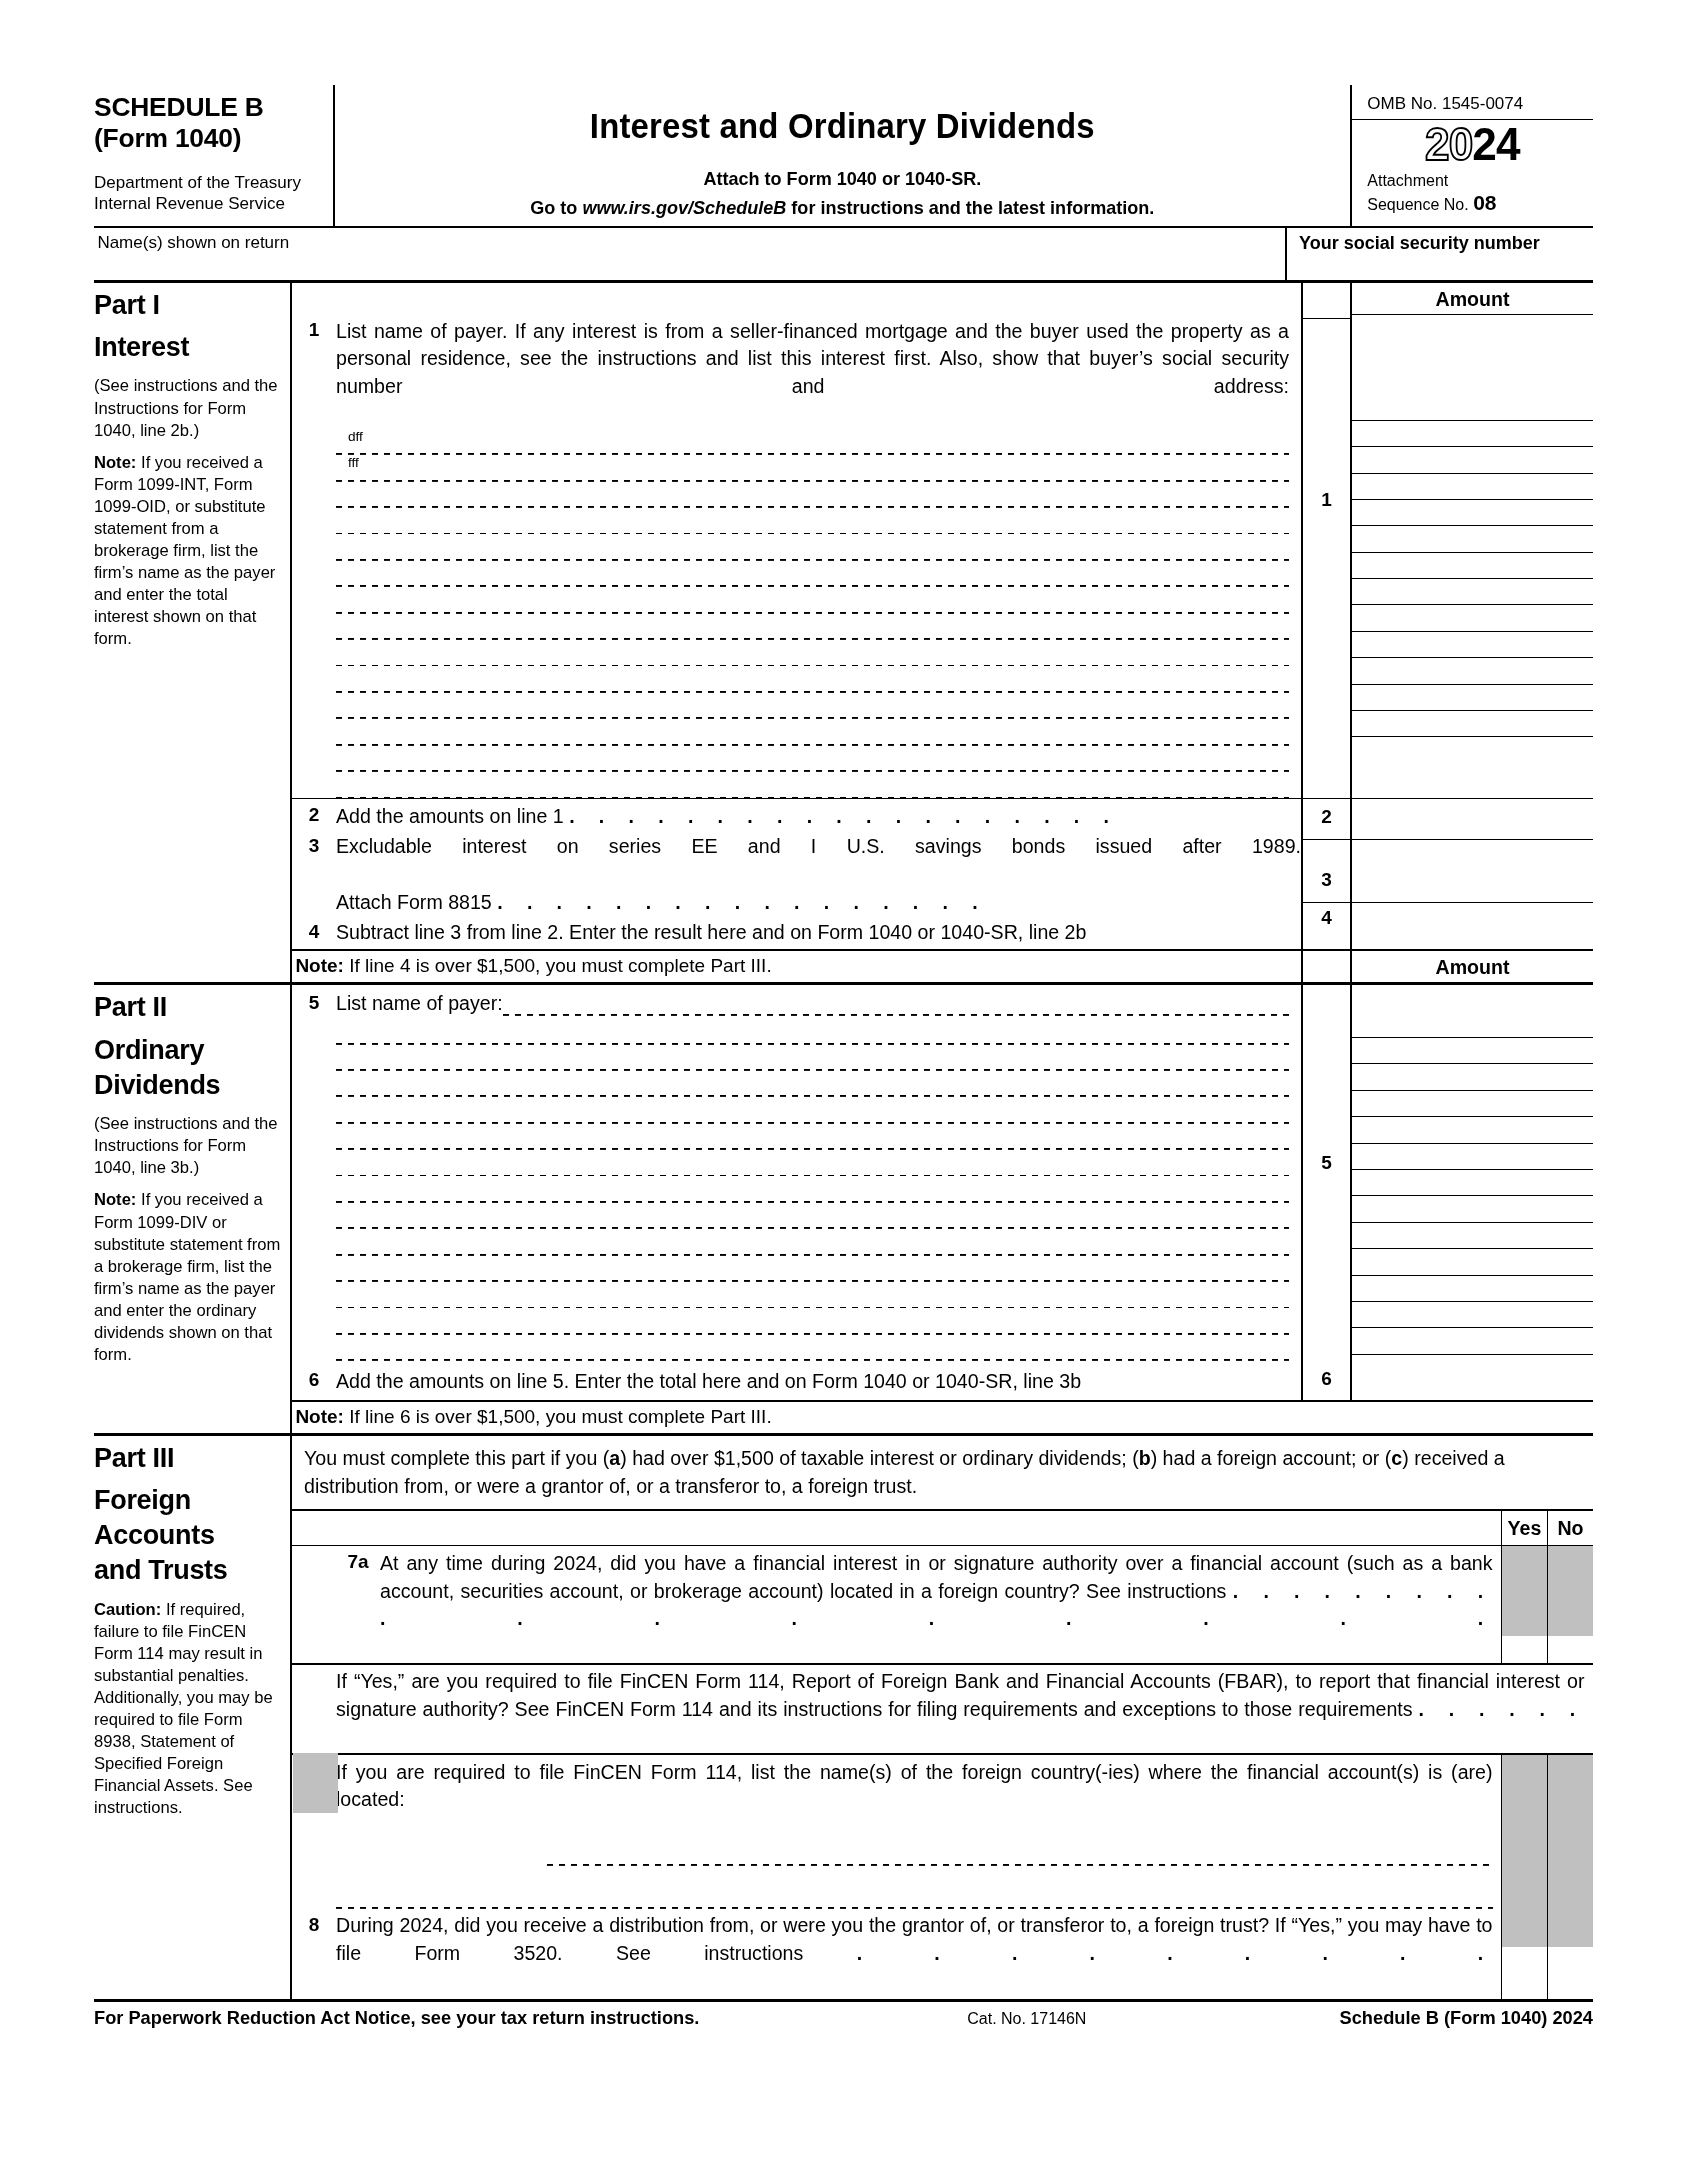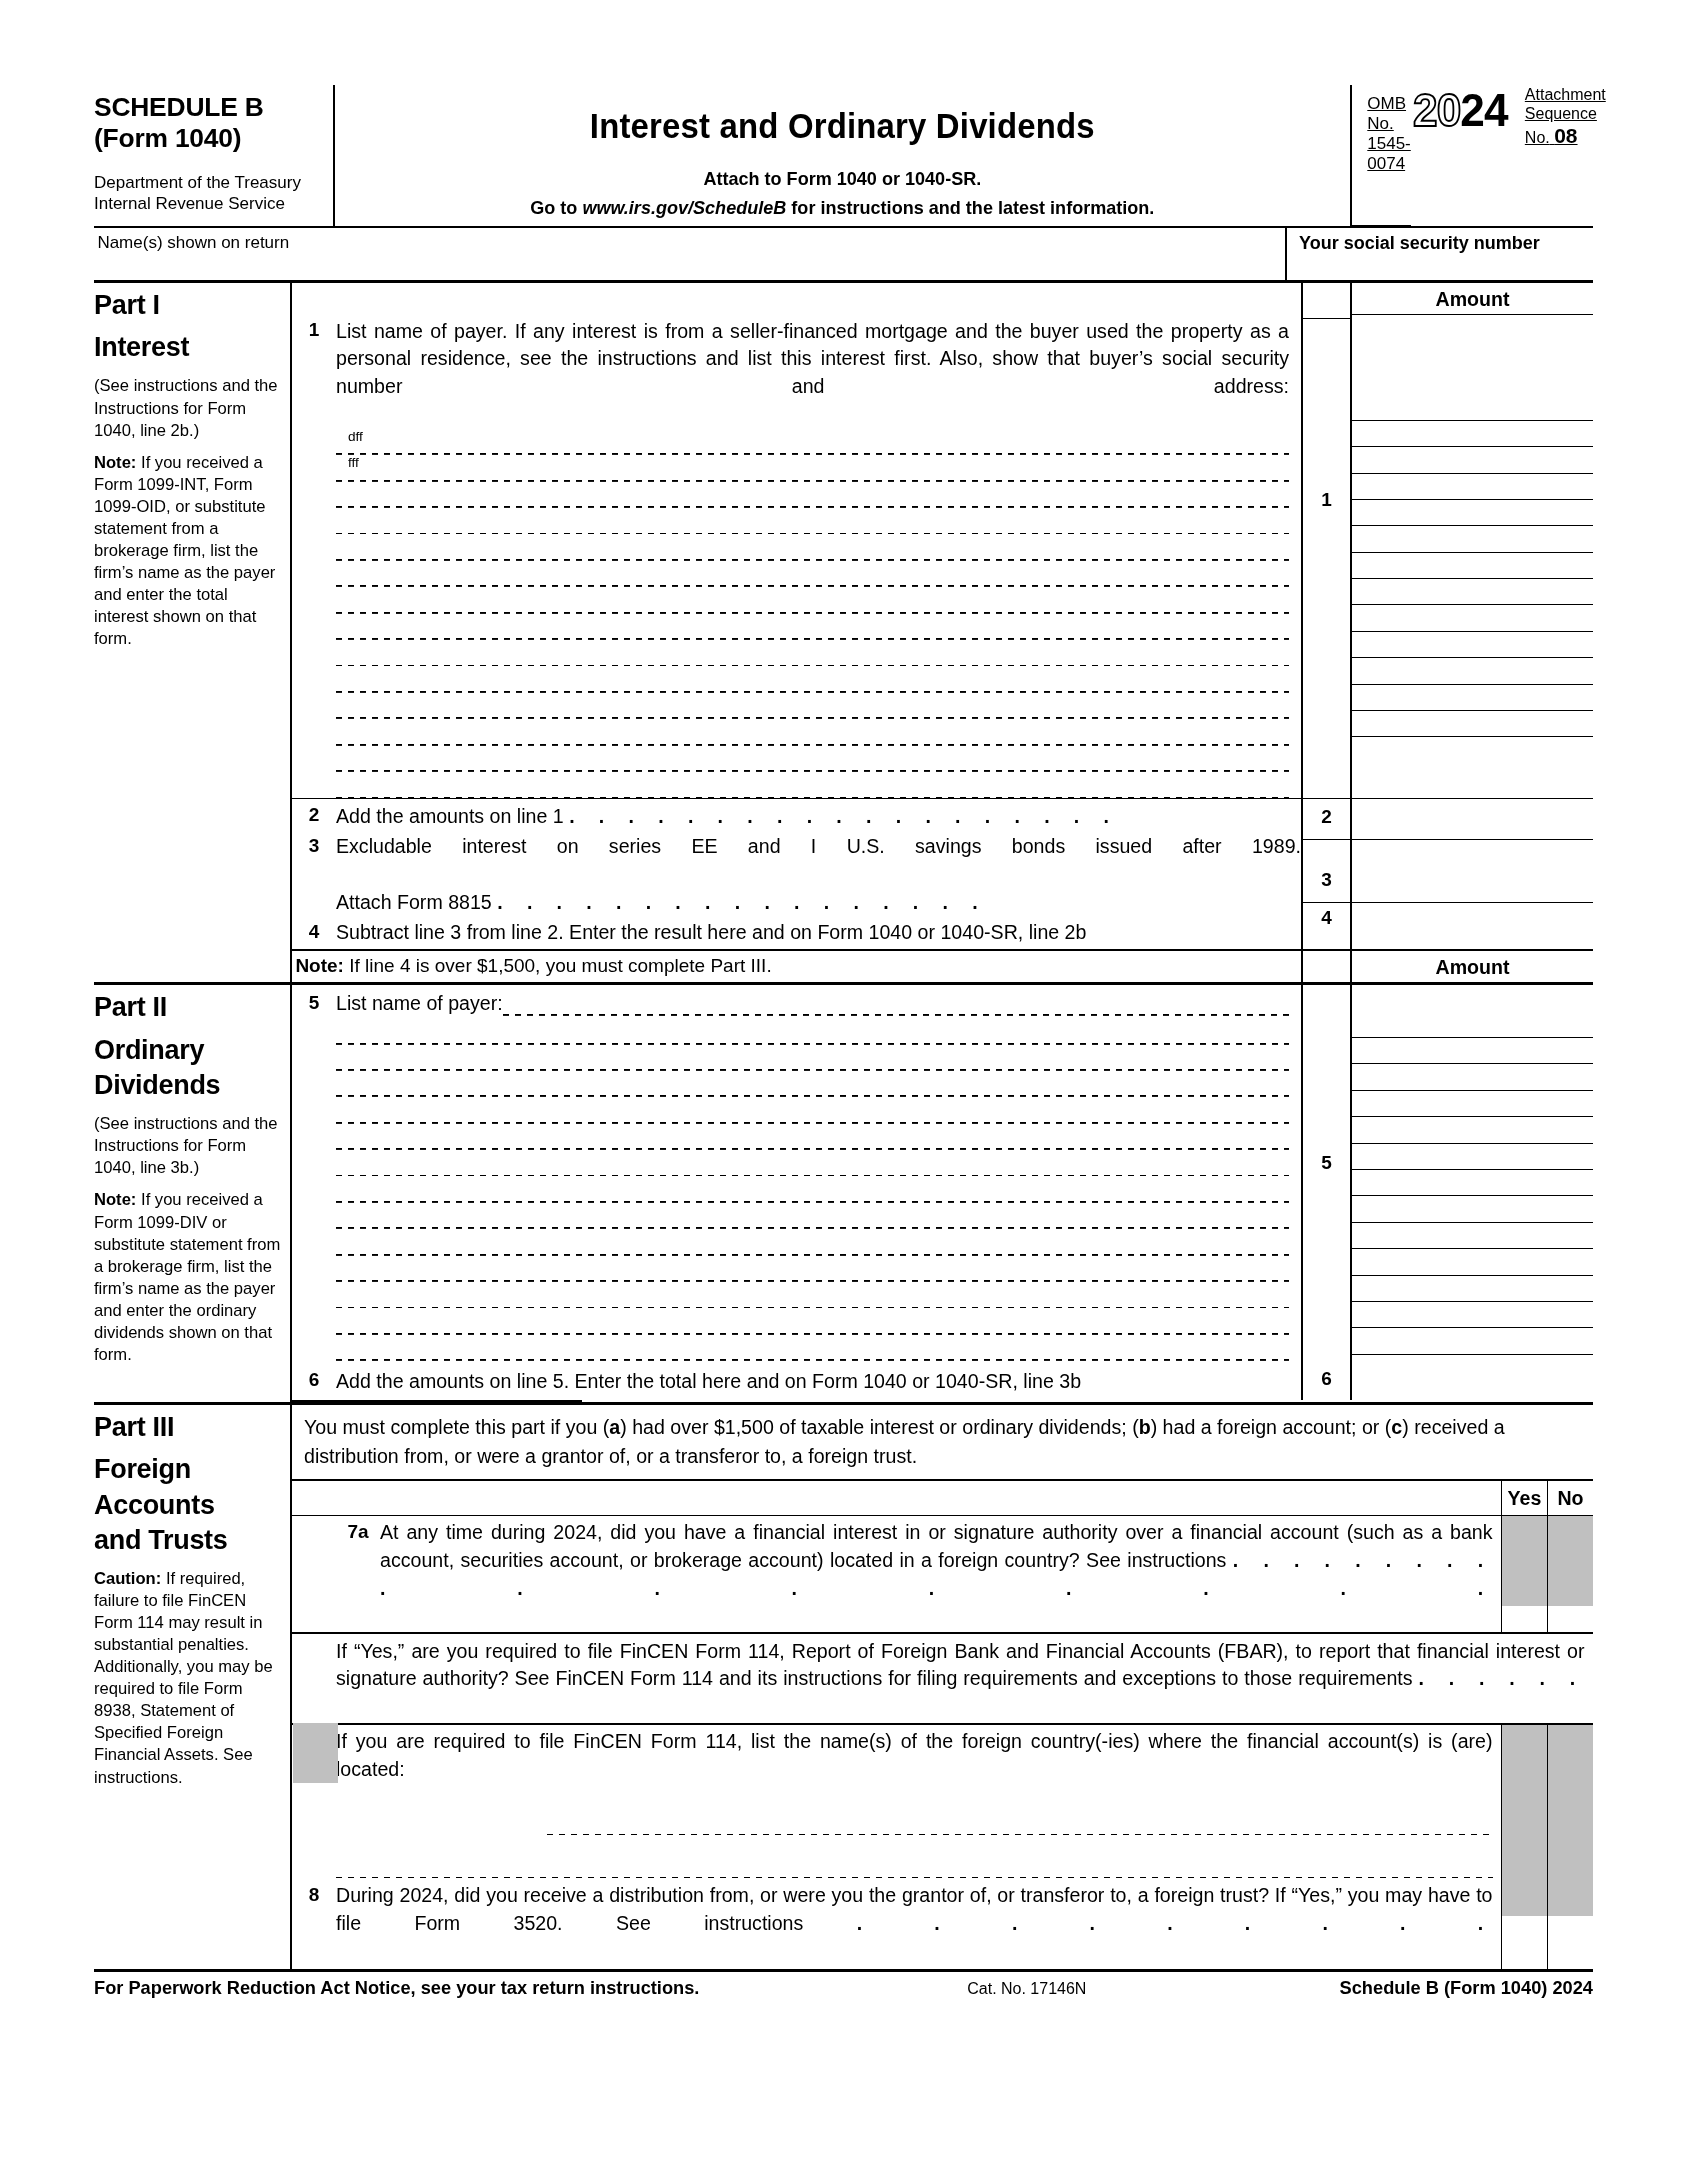--- a/index.html
+++ b/index.html
@@ -74,21 +74,21 @@
     font-weight:bold;
     margin-top:7.7px;
     transform:scaleX(0.95);
   }
   .sub2 i{font-style:italic;}
   .hdr-right{
     width:243px;
     border-left:2.6px solid #000;
     box-sizing:border-box;
     display:flex;
-    text-decoration:underline;
+    flex-direction:column;
   }
   .omb{
     font-size:17px;
     padding:8.5px 0 5.1px 15.3px;
     border-bottom:1.4px solid #000;
   }
   .yearbox{
     padding:1.7px 0 3.4px 0;
     text-align:center;
   }
@@ -490,20 +490,23 @@
         <div style="position:absolute;left:0;right:0;top:1.7px;text-align:center;font-size:19px;font-weight:bold;">6</div>
       </div>
     </div>
     <div class="col-amt">
       <div style="height:34px;"></div>
     </div>
   </div>
 
   <div class="bodyrow">
     <div class="col-left"></div>
+    <div class="col-mid" style="border-left:2.1px solid #000;">
+      <div class="note-bar"><b>Note:</b><span> If line 6 is over  $1,500, you must complete Part III.</span></div>
+    </div>
     <div class="col-num" style="border-top:2.1px solid #000;border-left:none;"></div>
     <div class="col-amt" style="border-top:2.1px solid #000;border-left:none;"></div>
   </div>
 
   <div class="hr-thick"></div>
 
   <div class="bodyrow">
 
     <div class="col-left">
       <div class="part-label">Part III</div>

